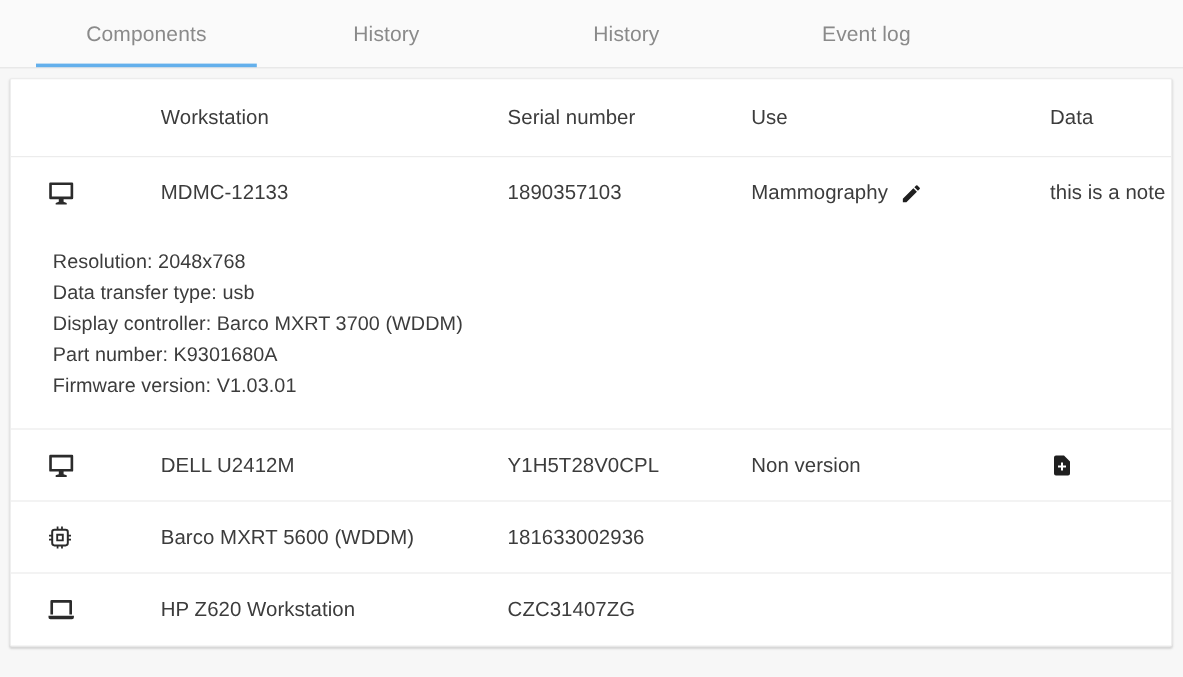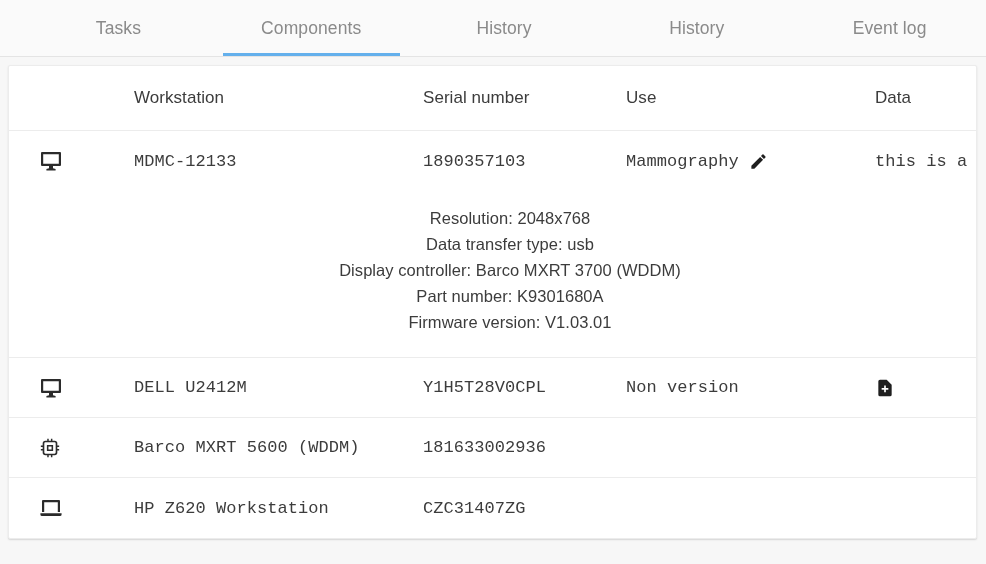--- a/index.html
+++ b/index.html
@@ -78,21 +78,20 @@
   }
   .head-cell {
     font-size: 16.5px;
     color: #9b9b9b;
     letter-spacing: .1px;
   }
 
   .data-row {
     height: 60px;
     border-bottom: 1px solid #ececec;
-    font-family: Liberation Mono, monospace;
   }
   .data-row.no-border { border-bottom: none; }
   .data-row.expanded  { border-bottom: none; }
 
   .cell {
     font-size: 17px;
     color: #3c3c3c;
     display: flex;
     align-items: center;
     gap: 10px;
@@ -116,37 +115,33 @@
   .icon svg { display: block; }
   .icon-dev   { color: #2b2b2b; }
   .icon-edit  { color: #1f1f1f; cursor: pointer; }
   .icon-note  { color: #1f1f1f; cursor: pointer; }
   .icon-chev  { color: #2b2b2b; cursor: pointer; }
 
   
   .details {
     padding: 14px 0 22px 35px;
     border-bottom: 1px solid #ececec;
-    text-align: center;
   }
   .details-line {
     font-size: 16.5px;
     color: #3c3c3c;
     line-height: 26px;
     letter-spacing: .05px;
     white-space: nowrap;
   }
 </style>
 </head>
 <body>
 
 <div class="tabbar">
-  <div class="tab">
-    <span>Tasks</span>
-  </div>
   <div class="tab active">
     <span>Components</span>
   </div>
   <div class="tab">
     <span>History</span>
   </div>
   <div class="tab">
     <span>History</span>
   </div>
   <div class="tab">

